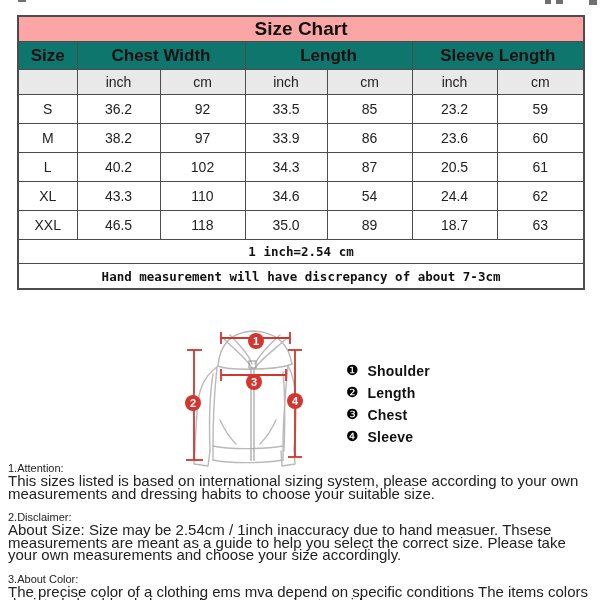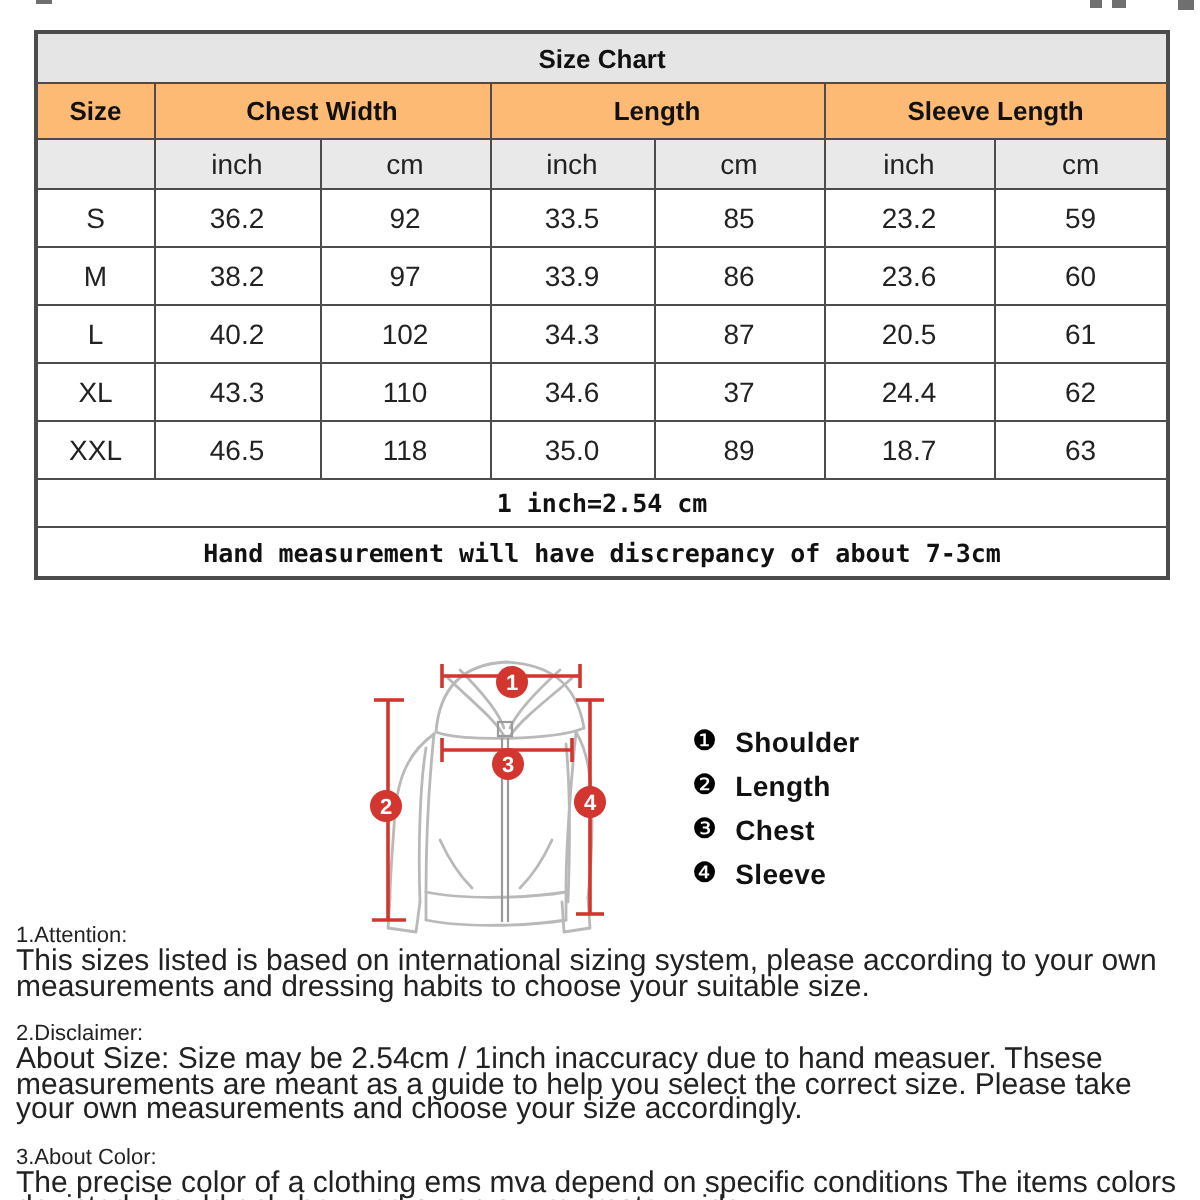--- a/index.html
+++ b/index.html
@@ -13,22 +13,22 @@
   
   #size-table{
     position:absolute;left:17px;top:15px;width:566px;
     border-collapse:collapse;table-layout:fixed;
     border:2px solid #4c4c4c;
   }
   #size-table td{
     border:1px solid #4c4c4c;text-align:center;vertical-align:middle;
     padding:0;overflow:hidden;white-space:nowrap;
   }
-  tr.r-title td{height:24px;background:#e5e5e5;font-size:13px;font-weight:bold;color:#111;}
-  tr.r-group td{height:27px;background:#fdba74;font-size:13px;font-weight:bold;color:#111;}
+  tr.r-title td{height:24px;background:#fca5a5;font-size:19px;font-weight:bold;color:#111;}
+  tr.r-group td{height:27px;background:#0f766e;font-size:17px;font-weight:bold;color:#111;}
   tr.r-unit  td{height:24px;background:#e9e9e9;font-size:14px;color:#222;}
   tr.r-data  td{height:28px;background:#ffffff;font-size:14px;color:#222;}
   tr.r-foot  td{height:23px;background:#ffffff;
     font-family:"DejaVu Sans Mono","Liberation Mono",monospace;
     font-size:12.5px;font-weight:bold;color:#111;margin-top:10px;}
   tr.r-foot2 td{height:24px;}
 
   
   #hoodie-svg{position:absolute;left:118px;top:326px;}
   .sketch{stroke:#b9b9b9;stroke-width:1.4;fill:none;stroke-linecap:round;stroke-linejoin:round;}
@@ -111,21 +111,21 @@
         <td>34.3</td>
         <td>87</td>
         <td>20.5</td>
         <td>61</td>
       </tr>
       <tr class="r-data">
         <td>XL</td>
         <td>43.3</td>
         <td>110</td>
         <td>34.6</td>
-        <td>37</td>
+        <td>54</td>
         <td>24.4</td>
         <td>62</td>
       </tr>
       <tr class="r-data">
         <td>XXL</td>
         <td>46.5</td>
         <td>118</td>
         <td>35.0</td>
         <td>89</td>
         <td>18.7</td>

